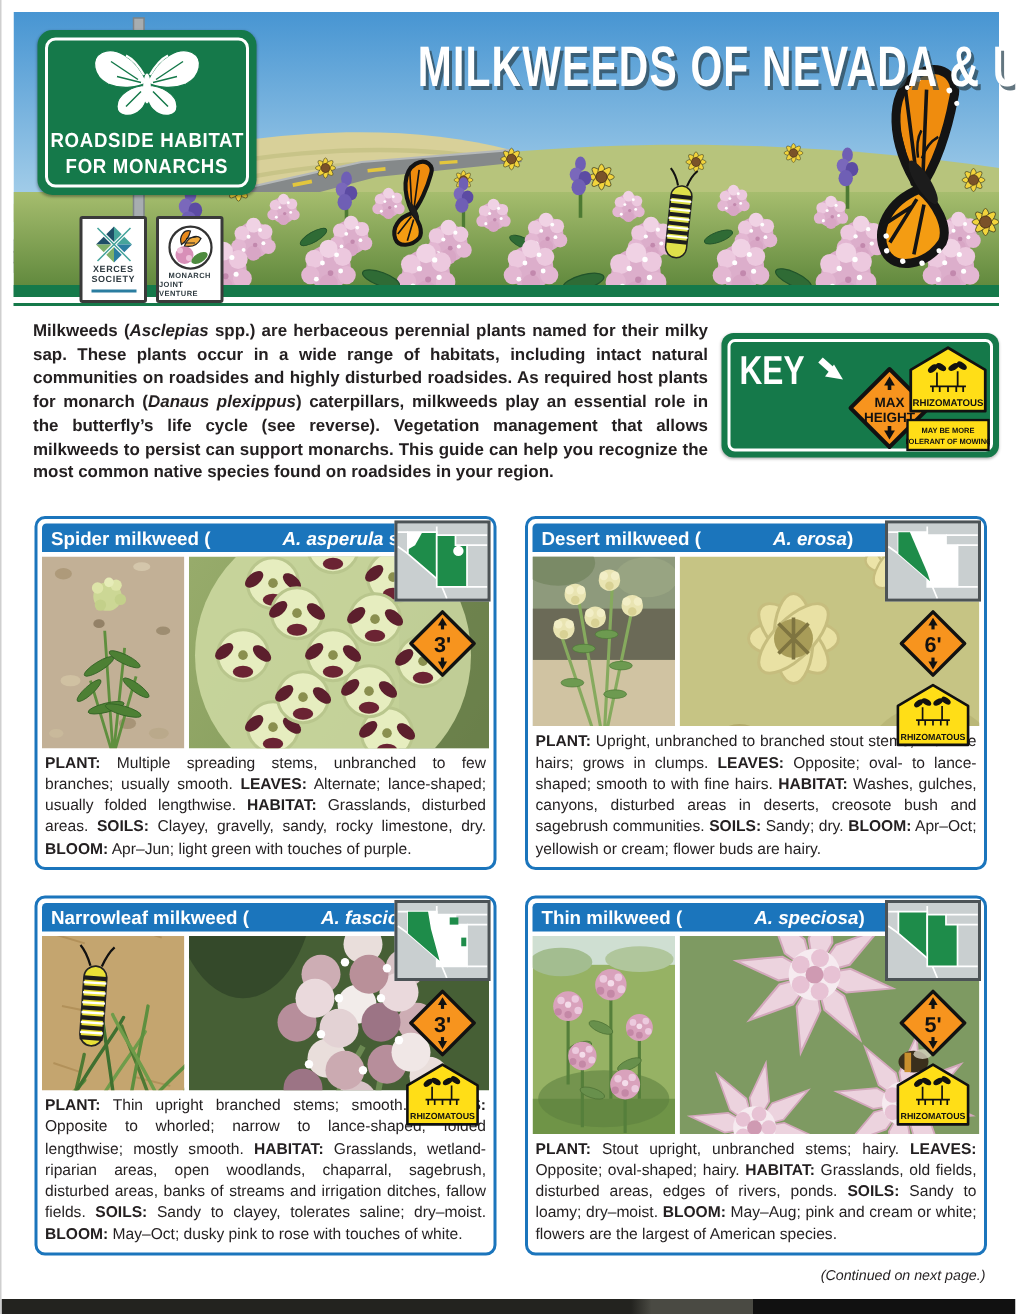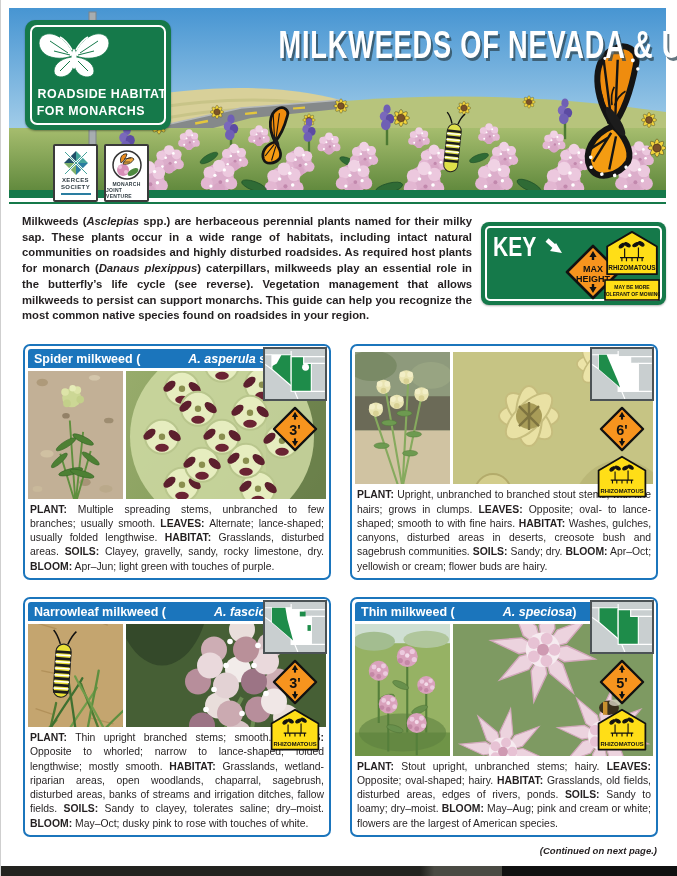--- a/index.html
+++ b/index.html
@@ -15,21 +15,21 @@
   .bar-thick{height:8px;background:var(--green);}
   .bar-gap{height:4px;background:#fff;}
   .bar-thin{height:2px;background:var(--green);}
   .banner-title{position:absolute;left:212px;top:18px;width:436px;text-align:center;
     font-weight:bold;font-size:34px;color:#fff;letter-spacing:1px;white-space:nowrap;}
   .banner-title span{display:inline-block;transform:scaleX(.8) scaleY(1.12);
     text-shadow:2.5px 2.5px 0 rgba(47,72,86,.75);}
   .road-sign{position:absolute;left:16px;top:12px;width:146px;height:110px;background:var(--green);
     border-radius:10px;box-shadow:0 1px 2px rgba(0,0,0,.35);padding:5px;box-sizing:border-box;}
   .road-sign .inner{width:100%;height:100%;border:2.5px solid #fff;border-radius:7px;
-    display:flex;flex-direction:column;align-items:flex-start;justify-content:flex-start;box-sizing:border-box;}
+    display:flex;flex-direction:column;align-items:center;justify-content:flex-start;box-sizing:border-box;}
   .road-sign .line{color:#fff;font-weight:bold;font-size:13.5px;letter-spacing:.5px;transform:scaleX(.92);white-space:nowrap;line-height:17px;}
   .logos{position:absolute;left:44px;top:136px;display:flex;gap:6px;}
   .logo{width:45px;height:58px;background:#fff;border:2px solid #3a3a3a;border-radius:2px;
     display:flex;flex-direction:column;align-items:center;justify-content:flex-start;padding-top:3px;box-sizing:border-box;}
   .logo .t1{font-size:6px;font-weight:bold;letter-spacing:.4px;color:#2f3b41;line-height:7px;}
   .logo .t2{font-size:5px;font-weight:bold;letter-spacing:.3px;color:#2f3b41;line-height:6px;}
   .logo .rule{width:30px;height:2px;background:#2a7da0;margin-top:2px;}
 
   
   .intro{position:absolute;left:21px;top:214px;width:450px;font-size:11.3px;line-height:15.7px;
@@ -64,21 +64,21 @@
   .photo svg{width:100%;height:100%;display:block;}
   .card-desc{flex:none;font-size:10.4px;line-height:14.3px;text-align:justify;padding:4px 2px 1px;margin:0;}
   .card-desc b{font-weight:bold;}
   .card-badges{position:absolute;top:1px;right:1px;width:66px;display:flex;flex-direction:column;
     align-items:center;z-index:5;}
   .map{width:60px;height:50px;border:2.5px solid #4c5356;background:#c9cfd0;margin-bottom:5px;}
   .map svg{display:block;width:100%;height:100%;}
   .hgt{width:46px;height:46px;margin-bottom:3px;}
   .rz{width:52px;height:44px;}
 
-  .continued{position:absolute;right:20px;top:845px;font-size:9.5px;font-style:italic;font-weight:bold;}
+  .continued{position:absolute;right:20px;top:845px;font-size:9.5px;font-style:italic;font-weight:normal;}
   .bottom-bar{position:absolute;left:0;bottom:0;width:677px;height:10px;
     background:linear-gradient(90deg,#23231f 0 62%,#23231f 62%,#4a4a43 64% 74%,#111 74% 100%);}
 </style>
 </head>
 <body>
 
 <div class="page">
 
   <div class="header">
     <svg class="header-art" viewBox="0 0 657 182" preserveAspectRatio="none">
@@ -505,20 +505,21 @@
               <polygon points="24,2 46,24 24,46 2,24" fill="#f7941e" stroke="#111" stroke-width="2.4" stroke-linejoin="round"></polygon>
               <polygon points="24,6 20.8,11.4 27.2,11.4" fill="#111"></polygon>
               <rect x="22.9" y="10.6" width="2.2" height="3.6" fill="#111"></rect>
               <polygon points="24,42 20.8,36.6 27.2,36.6" fill="#111"></polygon>
               <rect x="22.9" y="33.8" width="2.2" height="3.6" fill="#111"></rect>
               <text x="24" y="30" text-anchor="middle" font-size="15" font-weight="bold" fill="#111" font-family="Liberation Sans, sans-serif">3'</text>
             </svg></div>
         </div>
       </section>
       <section class="card">
+        <div class="card-title"><span>Desert milkweed</span> (<span class="sci-i">A. erosa</span>)</div>
         <div class="card-photos">
           <div class="photo left">
             <svg viewBox="0 0 100 150" preserveAspectRatio="xMidYMid slice">
               <rect width="100" height="150" fill="#8e9a7c"></rect>
               <rect y="52" width="100" height="36" fill="#6b6a57"></rect>
               <rect y="88" width="100" height="62" fill="#d0c3a2"></rect>
               <ellipse cx="18" cy="20" rx="26" ry="16" fill="#7a8a66"></ellipse>
               <ellipse cx="80" cy="30" rx="22" ry="14" fill="#98a482"></ellipse>
               <g stroke="#86aa5e" stroke-width="2.2" fill="none">
                 <path d="M50,148 L32,44 M50,148 L56,36 M50,148 L70,52 M46,148 L20,70"></path>

